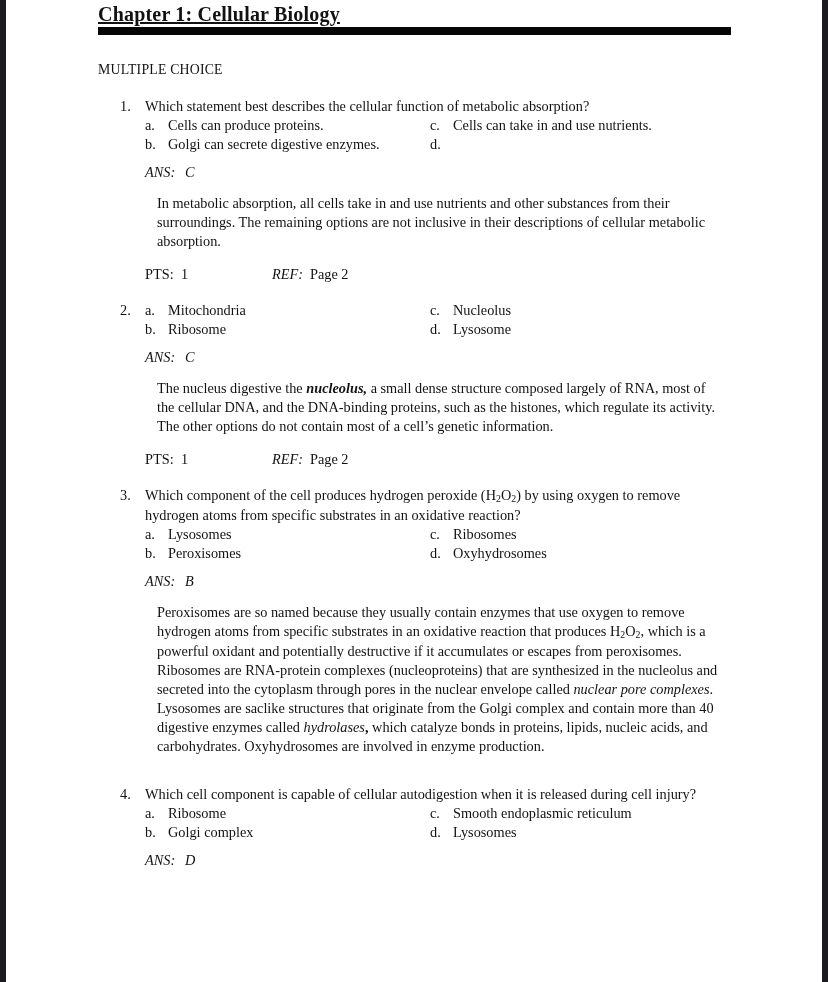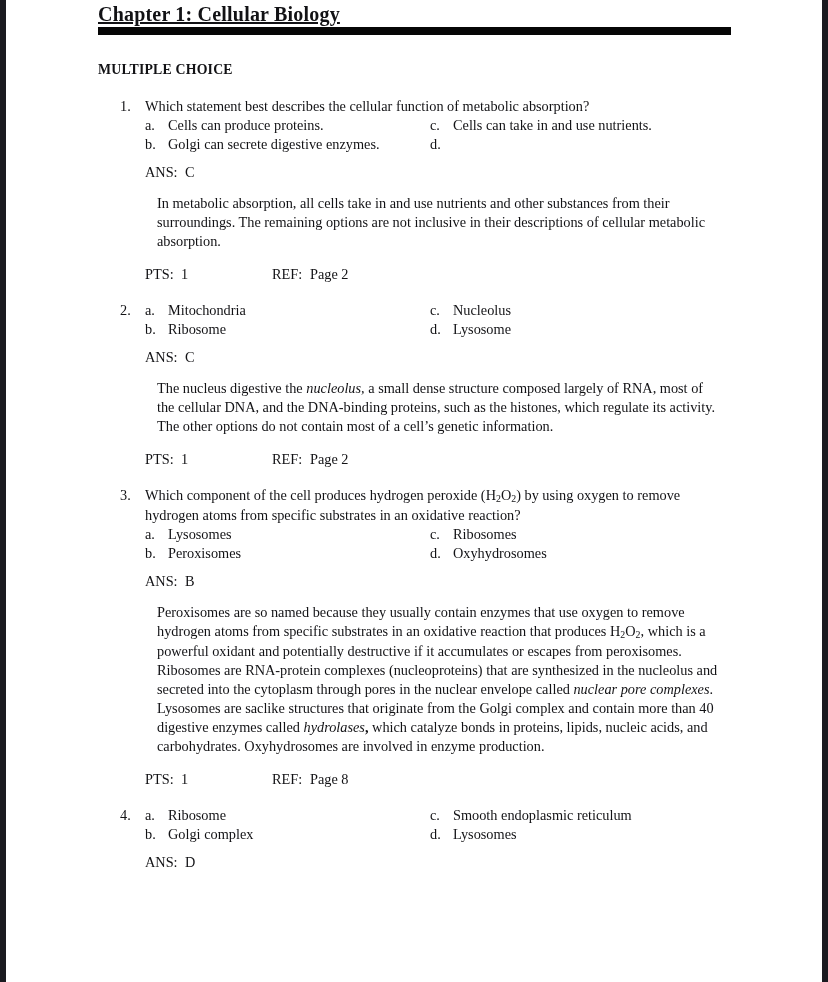--- a/index.html
+++ b/index.html
@@ -21,21 +21,21 @@
     display: inline-block;
     font-weight: bold;
     font-size: 20px;
     line-height: 17px;
     text-decoration: underline;
     letter-spacing: 0.2px;
   }
   .rule { height: 8px; background: #060606; margin-top: 2px; }
 
   .section-heading {
-    font-weight: bold;
+    font-weight: normal;
     font-size: 13.8px;
     margin-top: 27px;
     letter-spacing: 0.2px;
   }
 
   #questions { margin-top: 19px; }
 
   .question { display: flex; padding-left: 22px; margin-bottom: 17px; }
   .q-num {
     flex: none; width: 25px;
@@ -44,34 +44,34 @@
   .q-body { flex: none; width: 586px; font-size: 14.3px; line-height: 19px; }
 
   .q-text { margin: 0; }
 
   .options {
     display: grid;
     grid-template-columns: 23px 262px 23px 1fr;
   }
   .opt-letter, .opt-text { line-height: 19px; }
 
-  .ans-line { margin-top: 9px; }
+  .ans-line { margin-top: 9px; font-style: italic; }
   .ans-label { display: inline-block; width: 40px; }
 
   .explanation { margin: 12px; }
 
   .pts-line { margin-top: 14px; }
   .pts-label { display: inline-block; width: 36px; }
   .pts-value { display: inline-block; width: 91px; }
-  .ref-label { display: inline-block; width: 38px; }
+  .ref-label { display: inline-block; width: 38px; font-style: italic; }
 
   .s-r  { }
   .s-i  { font-style: italic; text-align: center; }
   .s-b  { font-weight: bold; }
-  .s-bi { font-style: italic; font-weight: normal; }
+  .s-bi { font-style: italic; font-weight: bold; }
   .s-sub { font-size: 69%; position: relative; top: 0.24em; }
 </style>
 </head>
 <body>
 
 <div class="edge left"></div>
 <div class="edge right"></div>
 
 <div class="content">
   <div class="chapter-header">Chapter 1: Cellular Biology</div>
@@ -135,29 +135,27 @@
             <span class="opt-text">Ribosomes</span>
             <span class="opt-letter">b.</span>
             <span class="opt-text">Peroxisomes</span>
             <span class="opt-letter">d.</span>
             <span class="opt-text">Oxyhydrosomes</span>
           </div>
       <div class="ans-line">
         <span class="ans-label">ANS:</span><span class="ans-value">B</span>
       </div>
       <div class="explanation"><span class="s-r">Peroxisomes are so named because they usually contain enzymes that use oxygen to remove hydrogen atoms from specific substrates in an oxidative reaction that produces H</span><span class="s-sub">2</span><span class="s-r">O</span><span class="s-sub">2</span><span class="s-r">, which is a powerful oxidant and potentially destructive if it accumulates or escapes from peroxisomes. Ribosomes are RNA-protein complexes (nucleoproteins) that are synthesized in the nucleolus and secreted into the cytoplasm through pores in the nuclear envelope called </span><span class="s-i">nuclear pore complexes</span><span class="s-r">. Lysosomes are saclike structures that originate from the Golgi complex and contain more than 40 digestive enzymes called </span><span class="s-i">hydrolases</span><span class="s-b">,</span><span class="s-r"> which catalyze bonds in proteins, lipids, nucleic acids, and carbohydrates. Oxyhydrosomes are involved in enzyme production.</span></div>
-      <div class="pts-line">
-        <span class="pts-label">PTS:</span><span class="pts-value">1</span><span class="ref-label">REF:</span><span class="ref-value">Page 8</span>
-      </div>
     </div>
   </div>
 
   <div class="question">
     <span class="q-num">4.</span>
     <div class="q-body">
+      <div class="q-text"><span class="s-r">Which cell component is capable of cellular autodigestion when it is released during cell injury?</span></div>
       <div class="options">
             <span class="opt-letter">a.</span>
             <span class="opt-text">Ribosome</span>
             <span class="opt-letter">c.</span>
             <span class="opt-text">Smooth endoplasmic reticulum</span>
             <span class="opt-letter">b.</span>
             <span class="opt-text">Golgi complex</span>
             <span class="opt-letter">d.</span>
             <span class="opt-text">Lysosomes</span>
           </div>

